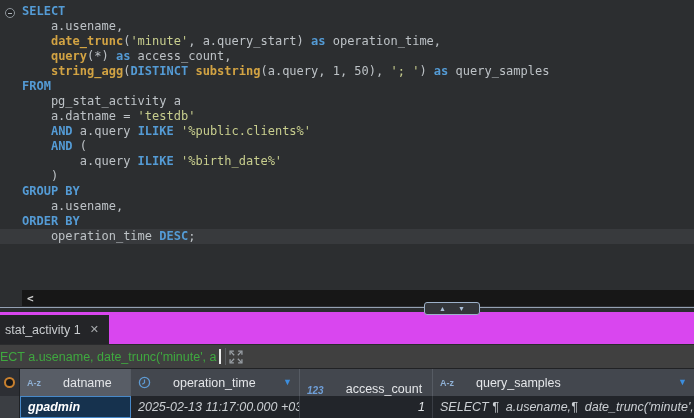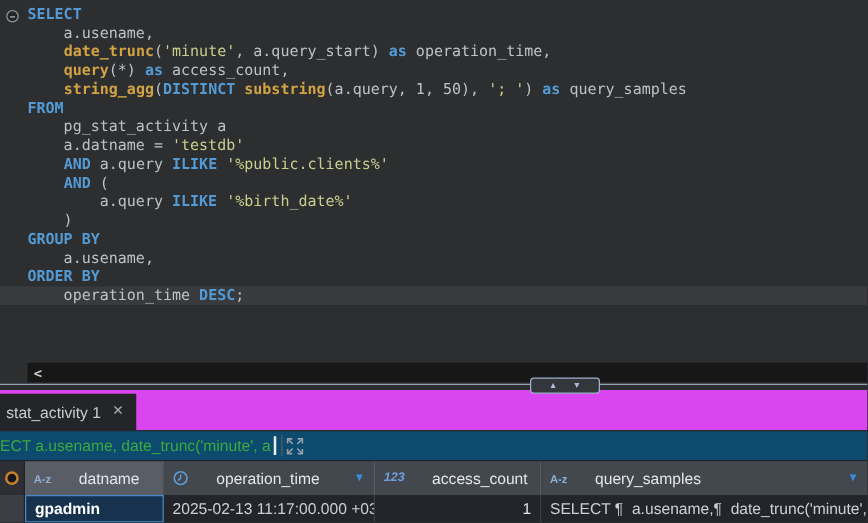--- a/index.html
+++ b/index.html
@@ -37,48 +37,48 @@
   .sash-arrow { color:#a9bdd6; font-size:7px; line-height:1; }
 
   
   .tabbar { height:32px; background:#d946ef; display:flex; align-items:flex-end; }
   .tab { height:29px; background:#242528; display:flex; align-items:center;
          padding:0 10px 0 5px; gap:9px; }
   .tab-label { color:#c9cccf; font-size:12.5px; white-space:nowrap; }
   .tab-close { color:#a8abae; font-size:11px; line-height:1; }
 
   
-  .filterbar { height:25px; background:#0c4a6e; border-top:1px solid #2a2b2d;
+  .filterbar { height:25px; background:#404040; border-top:1px solid #2a2b2d;
                border-bottom:1px solid #212225; display:flex; align-items:center; }
   .filter-text { color:#3fa83f; font-size:12.5px; white-space:pre; }
   .caret { width:2px; height:15px; background:#ececec; margin-left:3px; }
   .filter-sep { width:1px; height:17px; background:#5a5d60; margin-left:4px; }
   .expand-btn { margin-left:3px; display:flex; align-items:center; }
 
   
   .grid-header { height:27px; display:flex; }
   .gh-corner { width:20px; background:#2d2f34; border-right:1px solid #1f2124;
                display:flex; align-items:center; justify-content:center; }
   .ring { width:11px; height:11px; border:2.5px solid #c8802f; border-radius:50%; background:#17181a; }
   .gh-cell { display:flex; align-items:center; gap:22px; padding:0 7px;
              background:#43474e; border-right:1px solid #565b63;
              color:#e4e6e9; font-size:12.5px; white-space:nowrap; }
   .gh-cell.selected { background:#585d66; }
   .type-az { color:#8fb0d4; font-size:9px; font-weight:bold; }
   .type-num { color:#6f9fd8; font-size:10px; font-style:italic; font-weight:bold; }
   .sort { margin-left:auto; color:#3c8ede; font-size:9px; line-height:1; }
   .col-username { width:111px; }
   .col-optime   { width:169px; }
-  .col-count    { width:133px; }
+  .col-count    { width:133px;align-items:flex-end; }
   .col-samples  { flex:1; }
 
   .grid-row { height:22px; display:flex; background:#22252a; }
   .gr-gutter { width:20px; background:#3b3e43; border-right:1px solid #1f2124; }
   .cell { display:flex; align-items:center; padding:0 7px; font-size:12.5px;
-          color:#ccd0d4; border-right:1px solid #3a3e45; white-space:pre; overflow:hidden; }
+          color:#ccd0d4; border-right:1px solid #3a3e45; white-space:pre; overflow:hidden;font-style:italic; }
   .cell.sel { background:#16324e; border:1px solid #4889c9; color:#ffffff; font-weight:bold; }
   .cell.num { justify-content:flex-end; color:#e0e3e6; }
 </style>
 </head>
 <body>
 
 <div class="app">
 
   <div class="editor">
     <div class="fold"></div>

